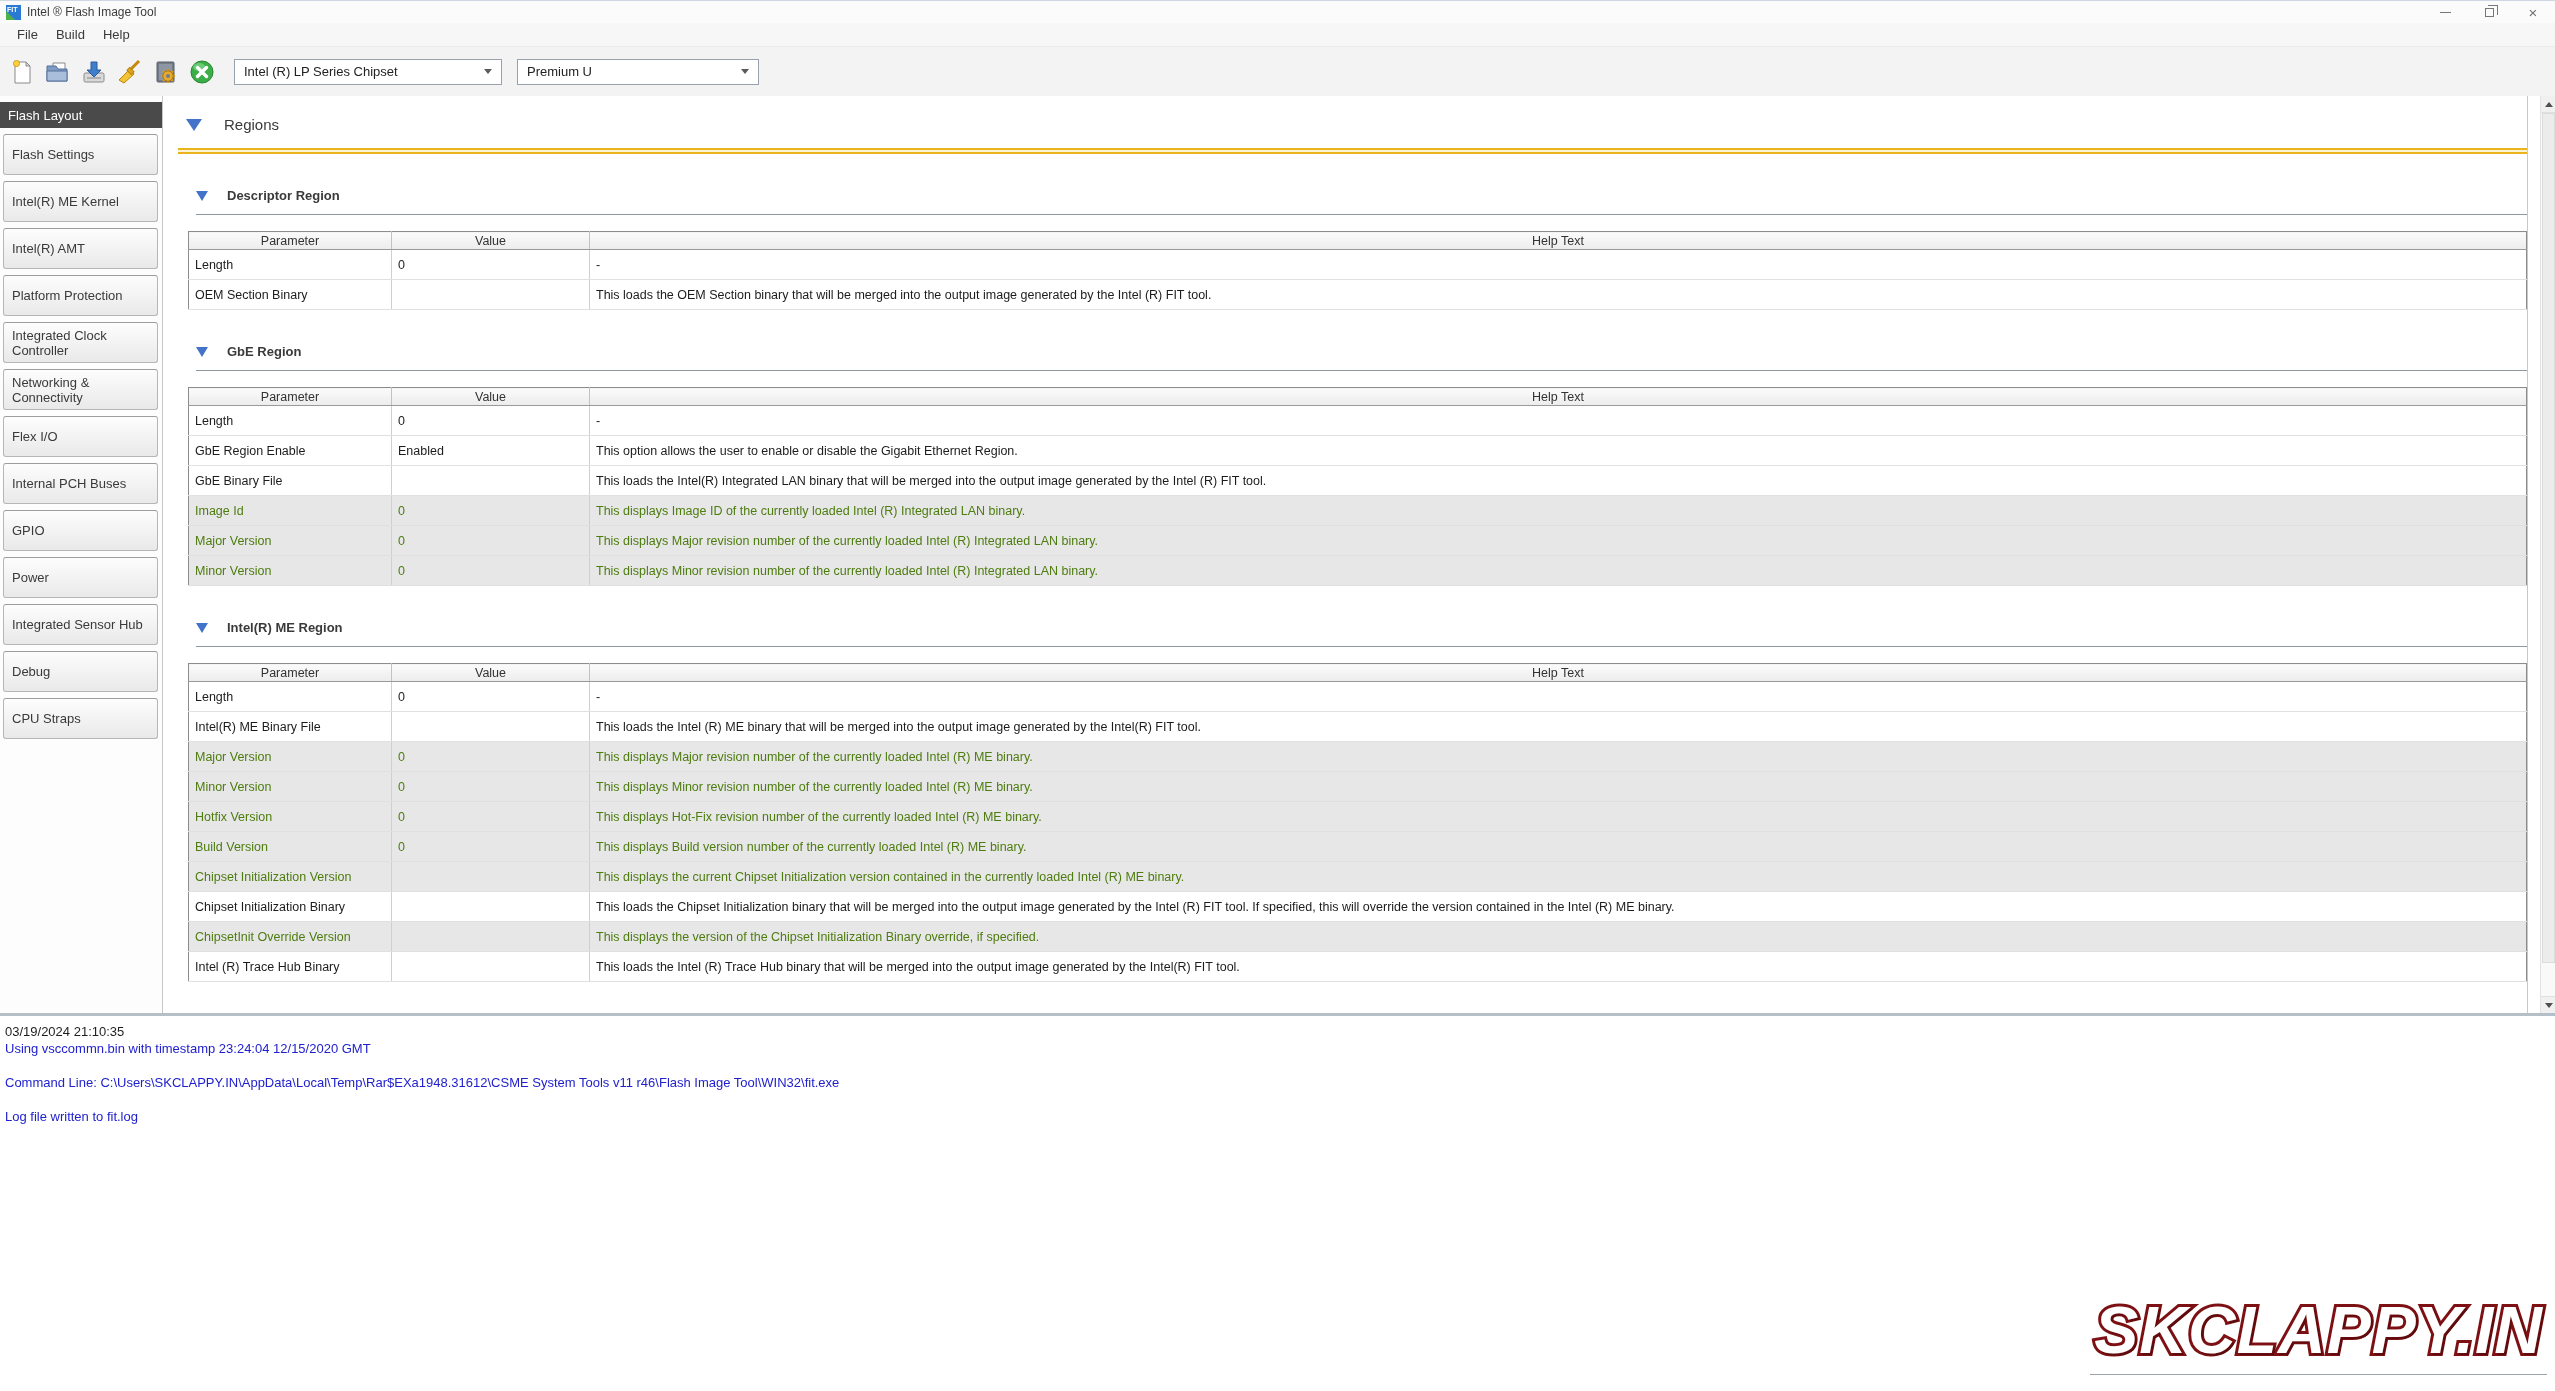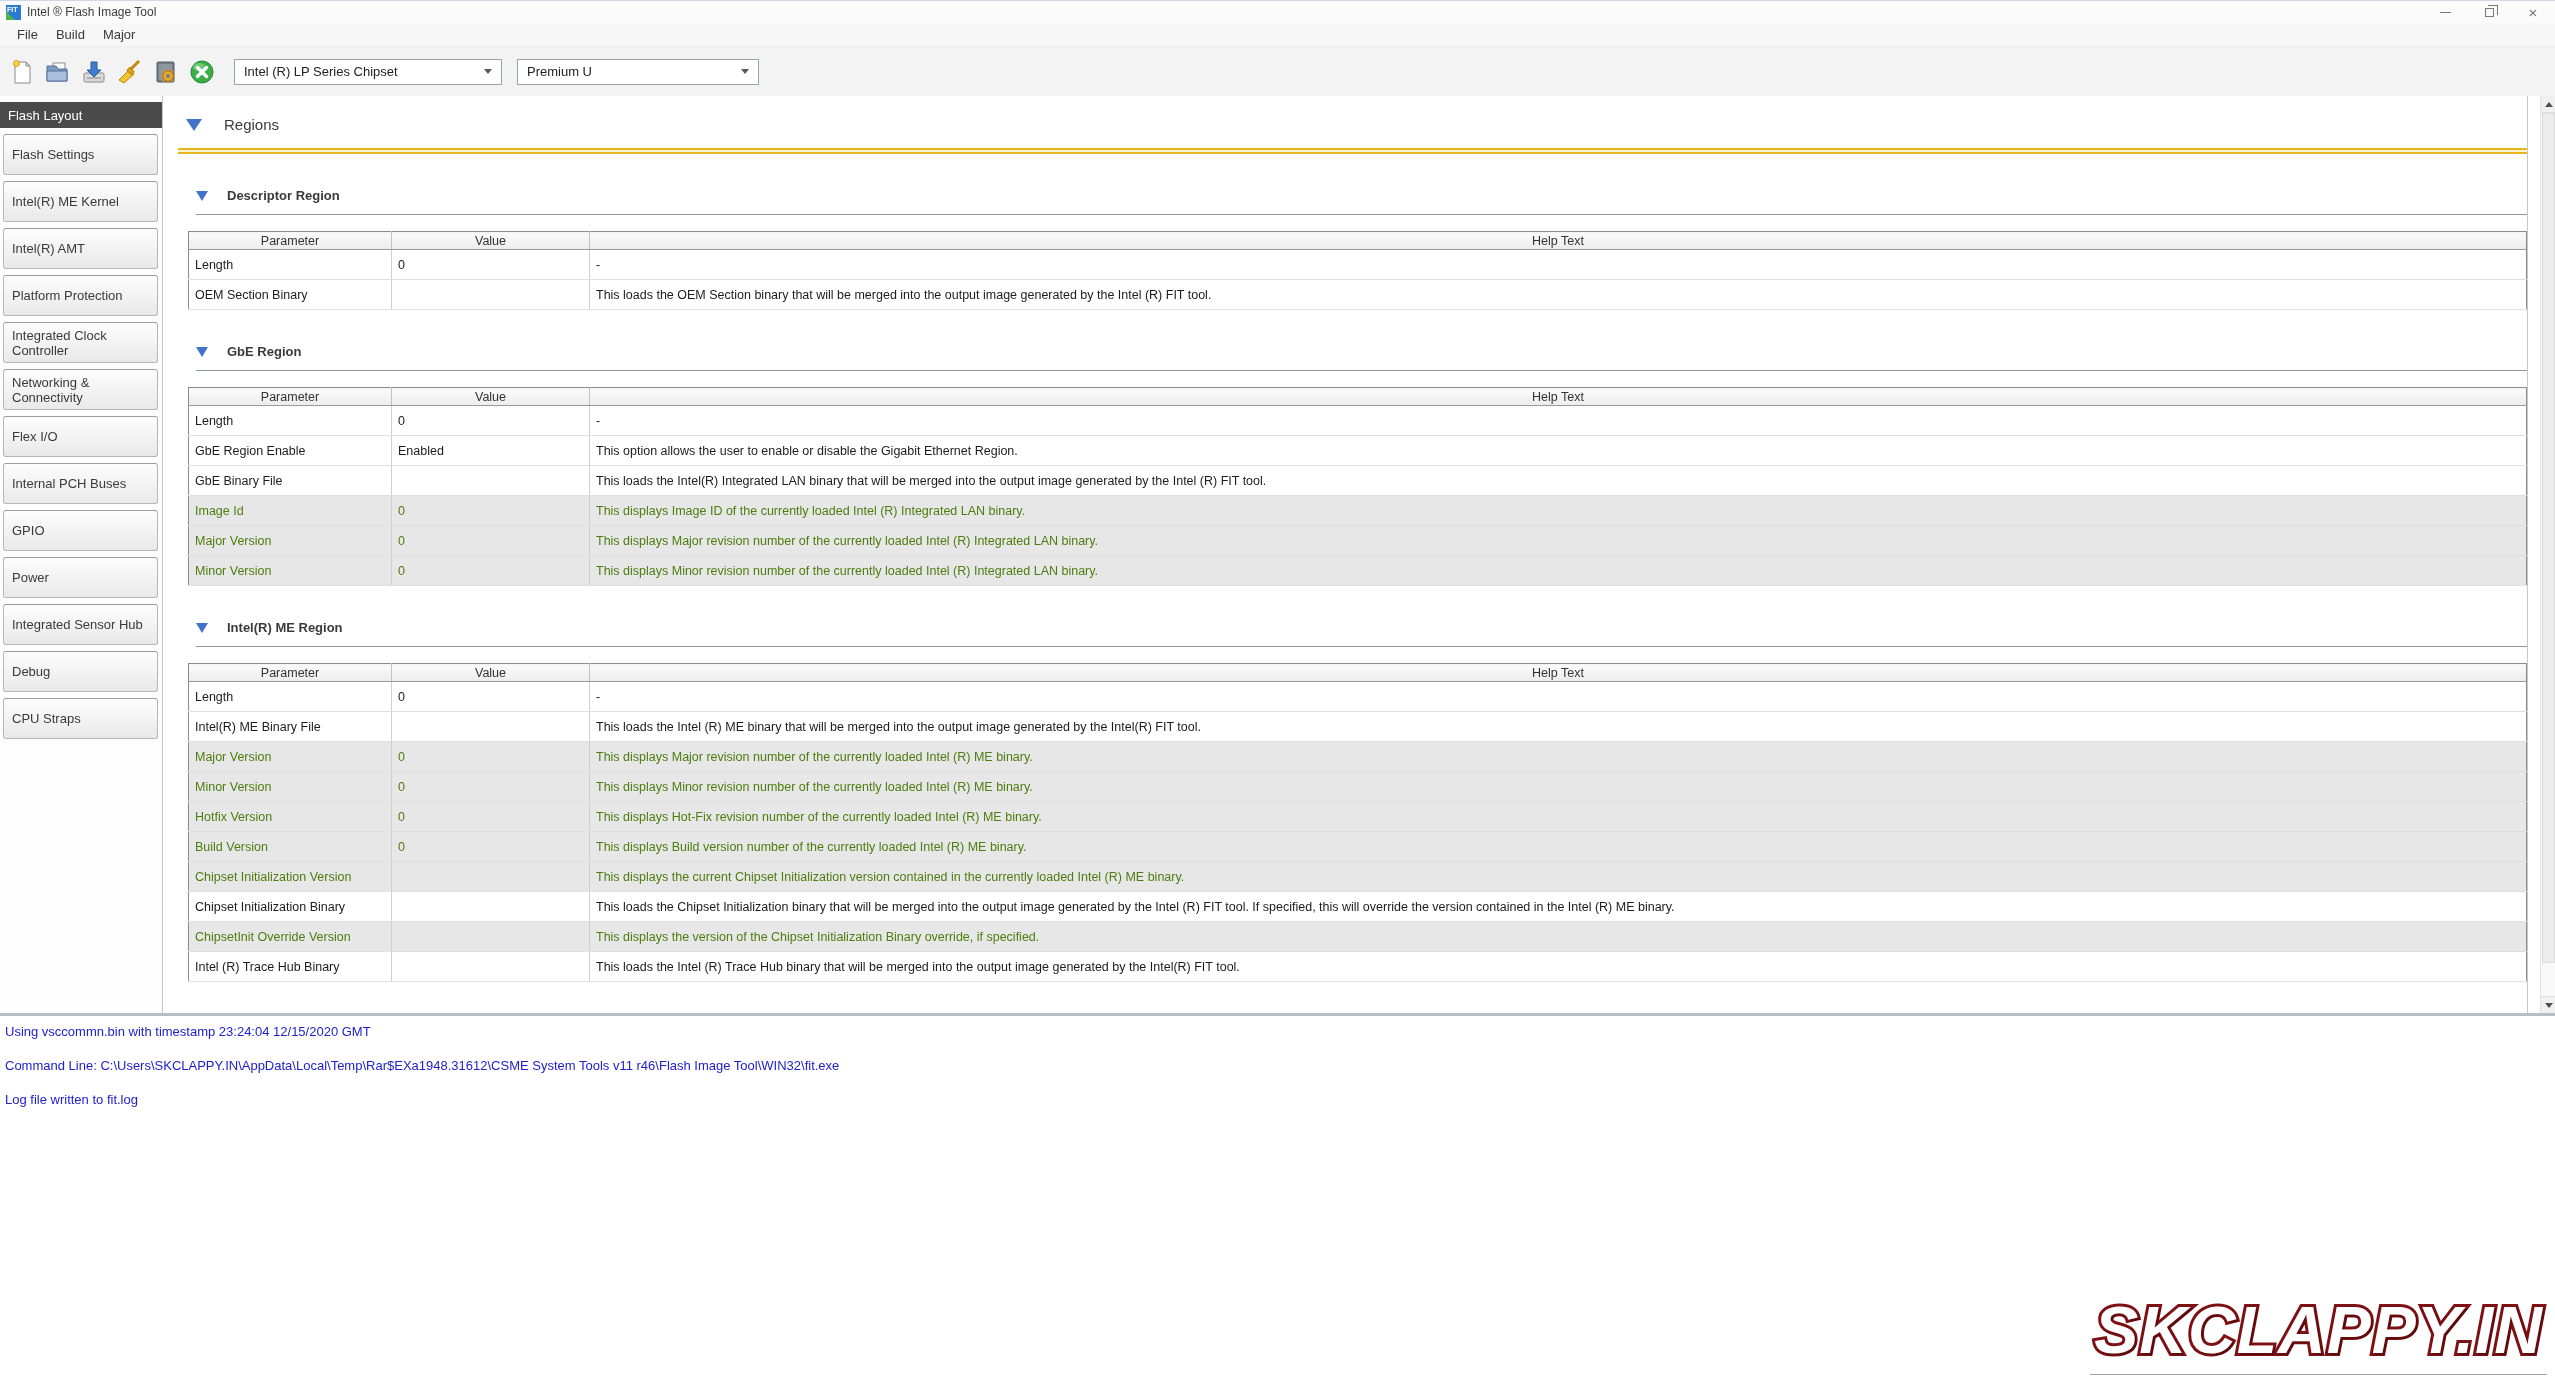--- a/index.html
+++ b/index.html
@@ -105,21 +105,21 @@
         </div>
       <div class="win-btn">
           <span class="glyph-close">×</span>
         </div>
     </div>
   </div>
 
   <div class="menubar">
     <div class="menu-item">File</div>
     <div class="menu-item">Build</div>
-    <div class="menu-item">Major</div>
+    <div class="menu-item">Help</div>
   </div>
 
   <div class="toolbar">
     <div class="tool-btn">
       <svg width="28" height="28" viewBox="0 0 28 28">
         <path d="M7 4h11l4 4v17H7z" fill="#ffffff" stroke="#8a8a8a"></path>
         <path d="M18 4l4 4h-4z" fill="#dcdcdc" stroke="#8a8a8a"></path>
         <circle cx="8.5" cy="5.5" r="3" fill="#ffd23e" stroke="#c9a019"></circle>
       </svg>
     </div>
@@ -401,20 +401,21 @@
         </div>
       <div class="sb-thumb"></div>
       <div class="sb-btn sb-down">
           <span class="sb-tri-down"></span>
         </div>
     </div>
   </div>
 
   <div class="bottom-sep"></div>
   <div class="log-area">
+      <div class="log-line black">03/19/2024 21:10:35</div>
       <div class="log-line blue">Using vsccommn.bin with timestamp 23:24:04 12/15/2020 GMT</div>
       <div class="log-line blue"></div>
       <div class="log-line blue">Command Line: C:\Users\SKCLAPPY.IN\AppData\Local\Temp\Rar$EXa1948.31612\CSME System Tools v11 r46\Flash Image Tool\WIN32\fit.exe</div>
       <div class="log-line blue"></div>
       <div class="log-line blue">Log file written to fit.log</div>
     </div>
 
   <div class="watermark">
     <span>SKCLAPPY.IN</span>
   </div>

